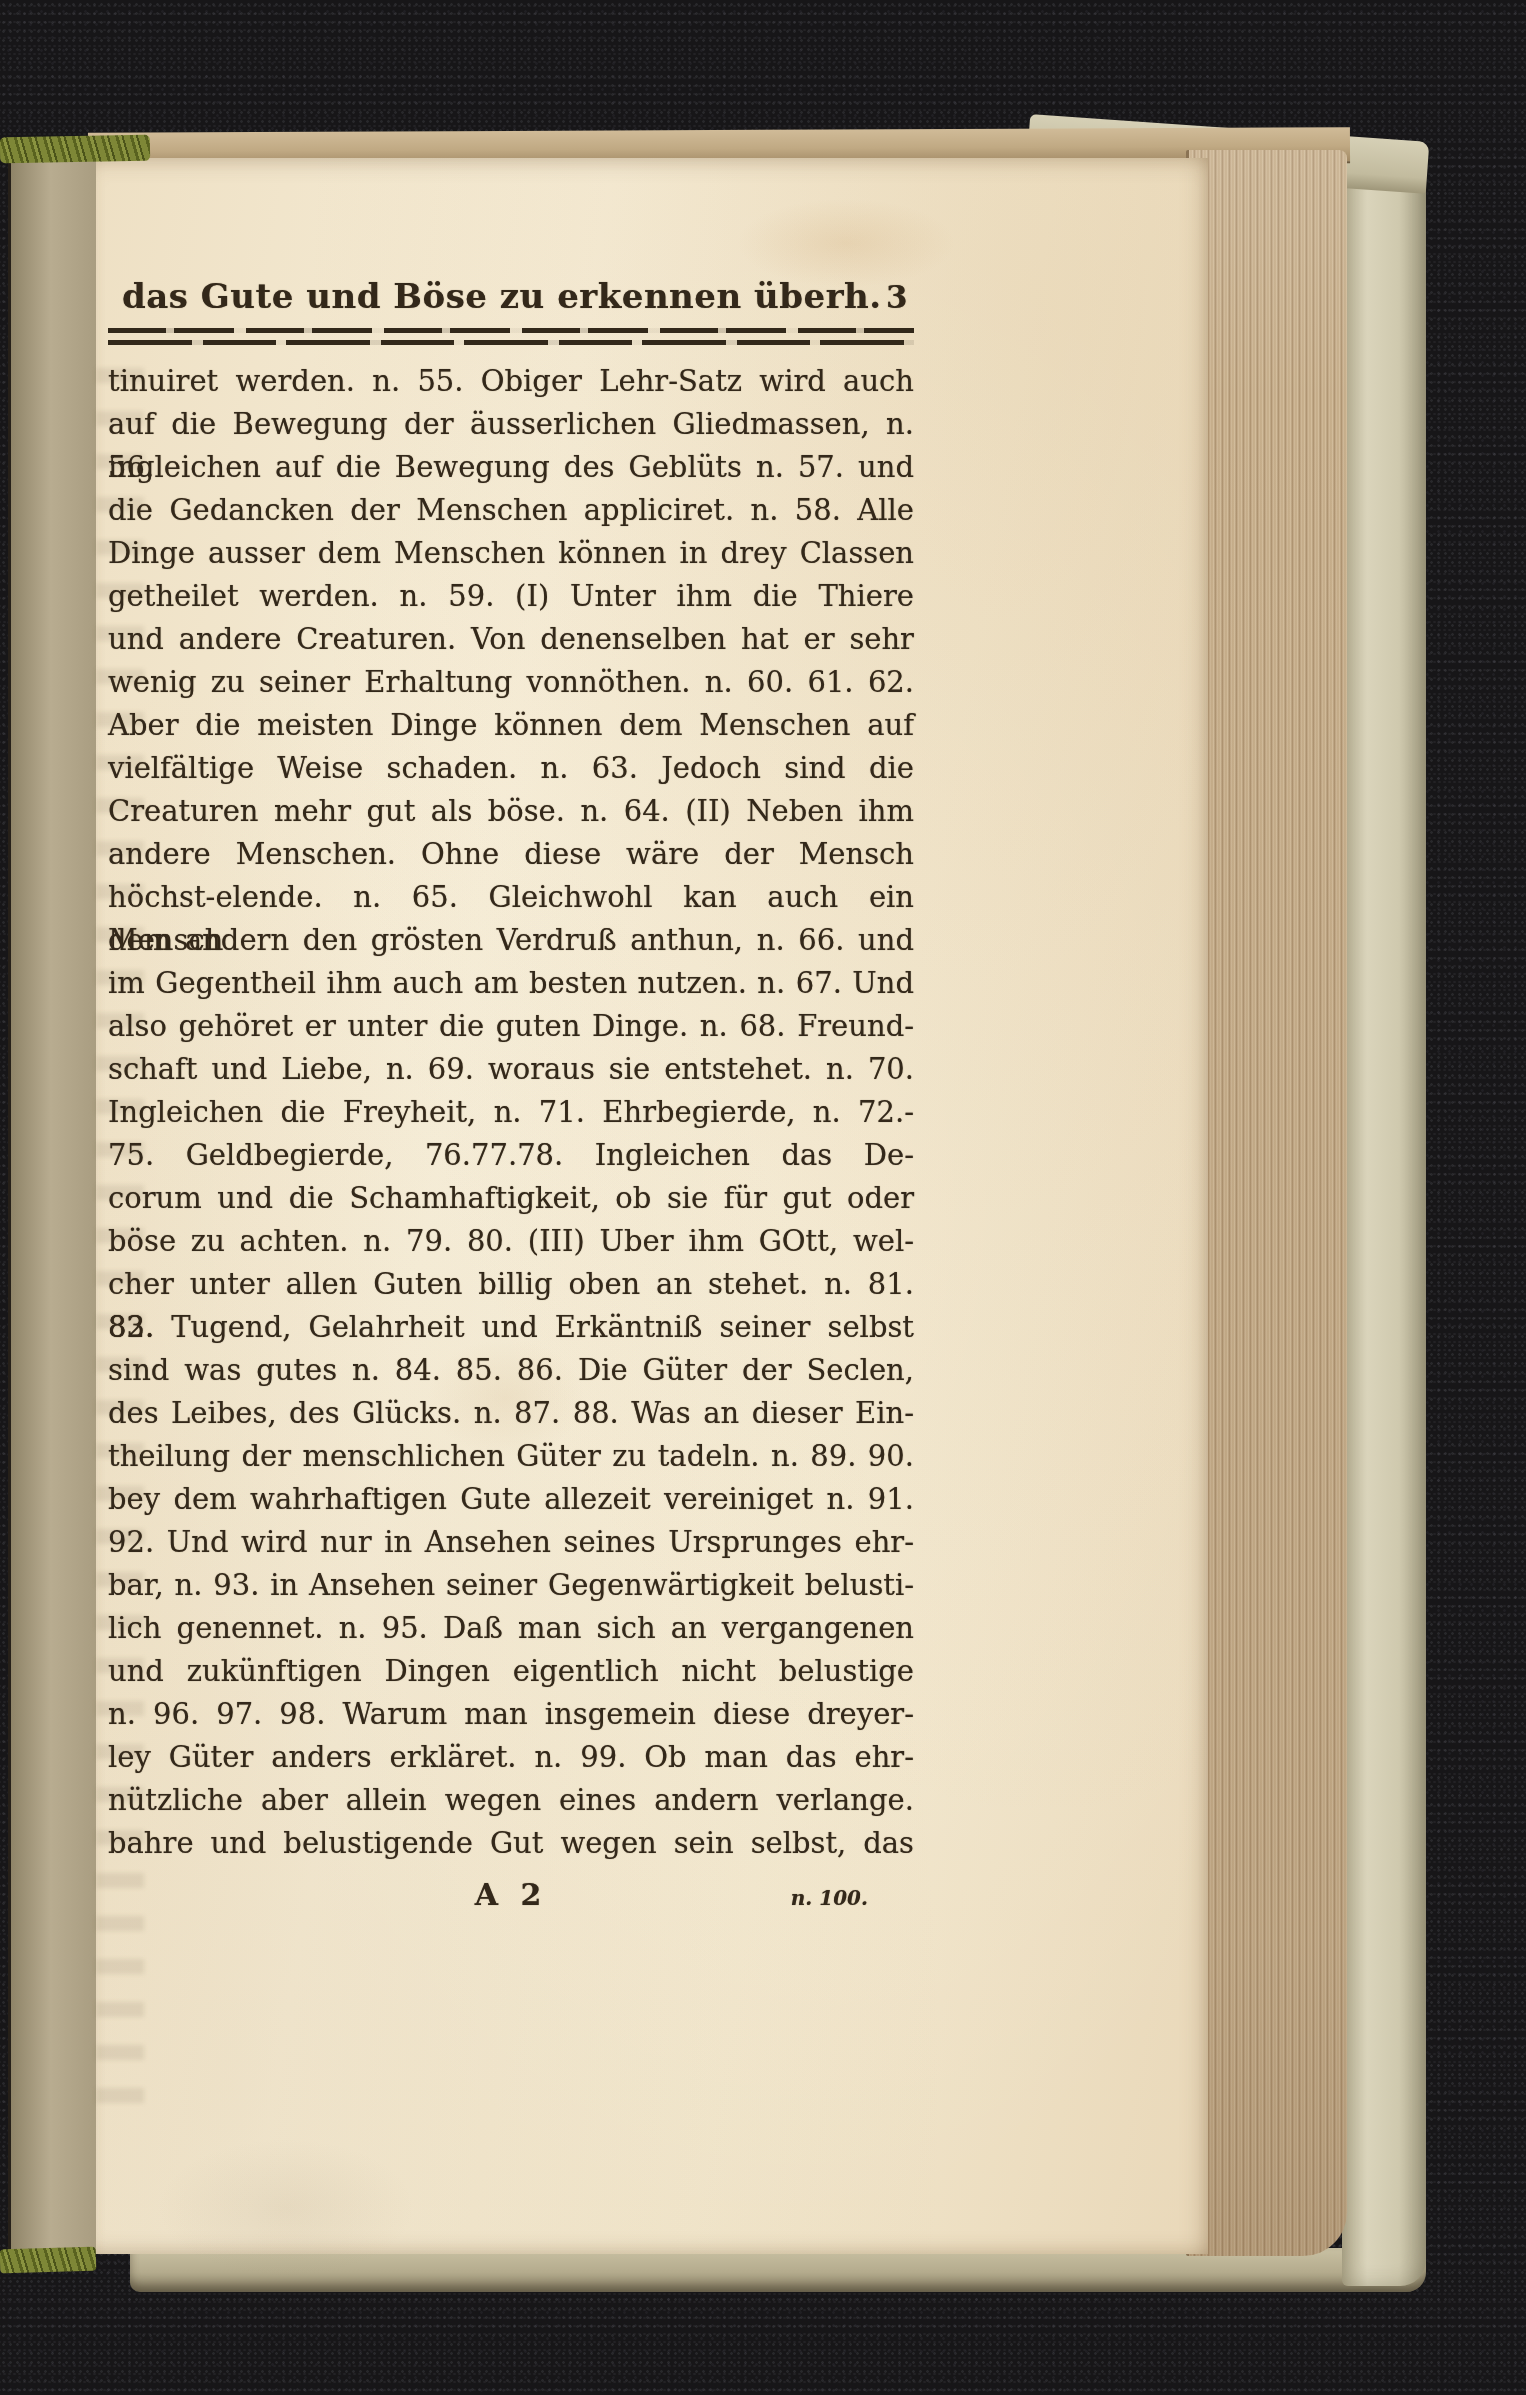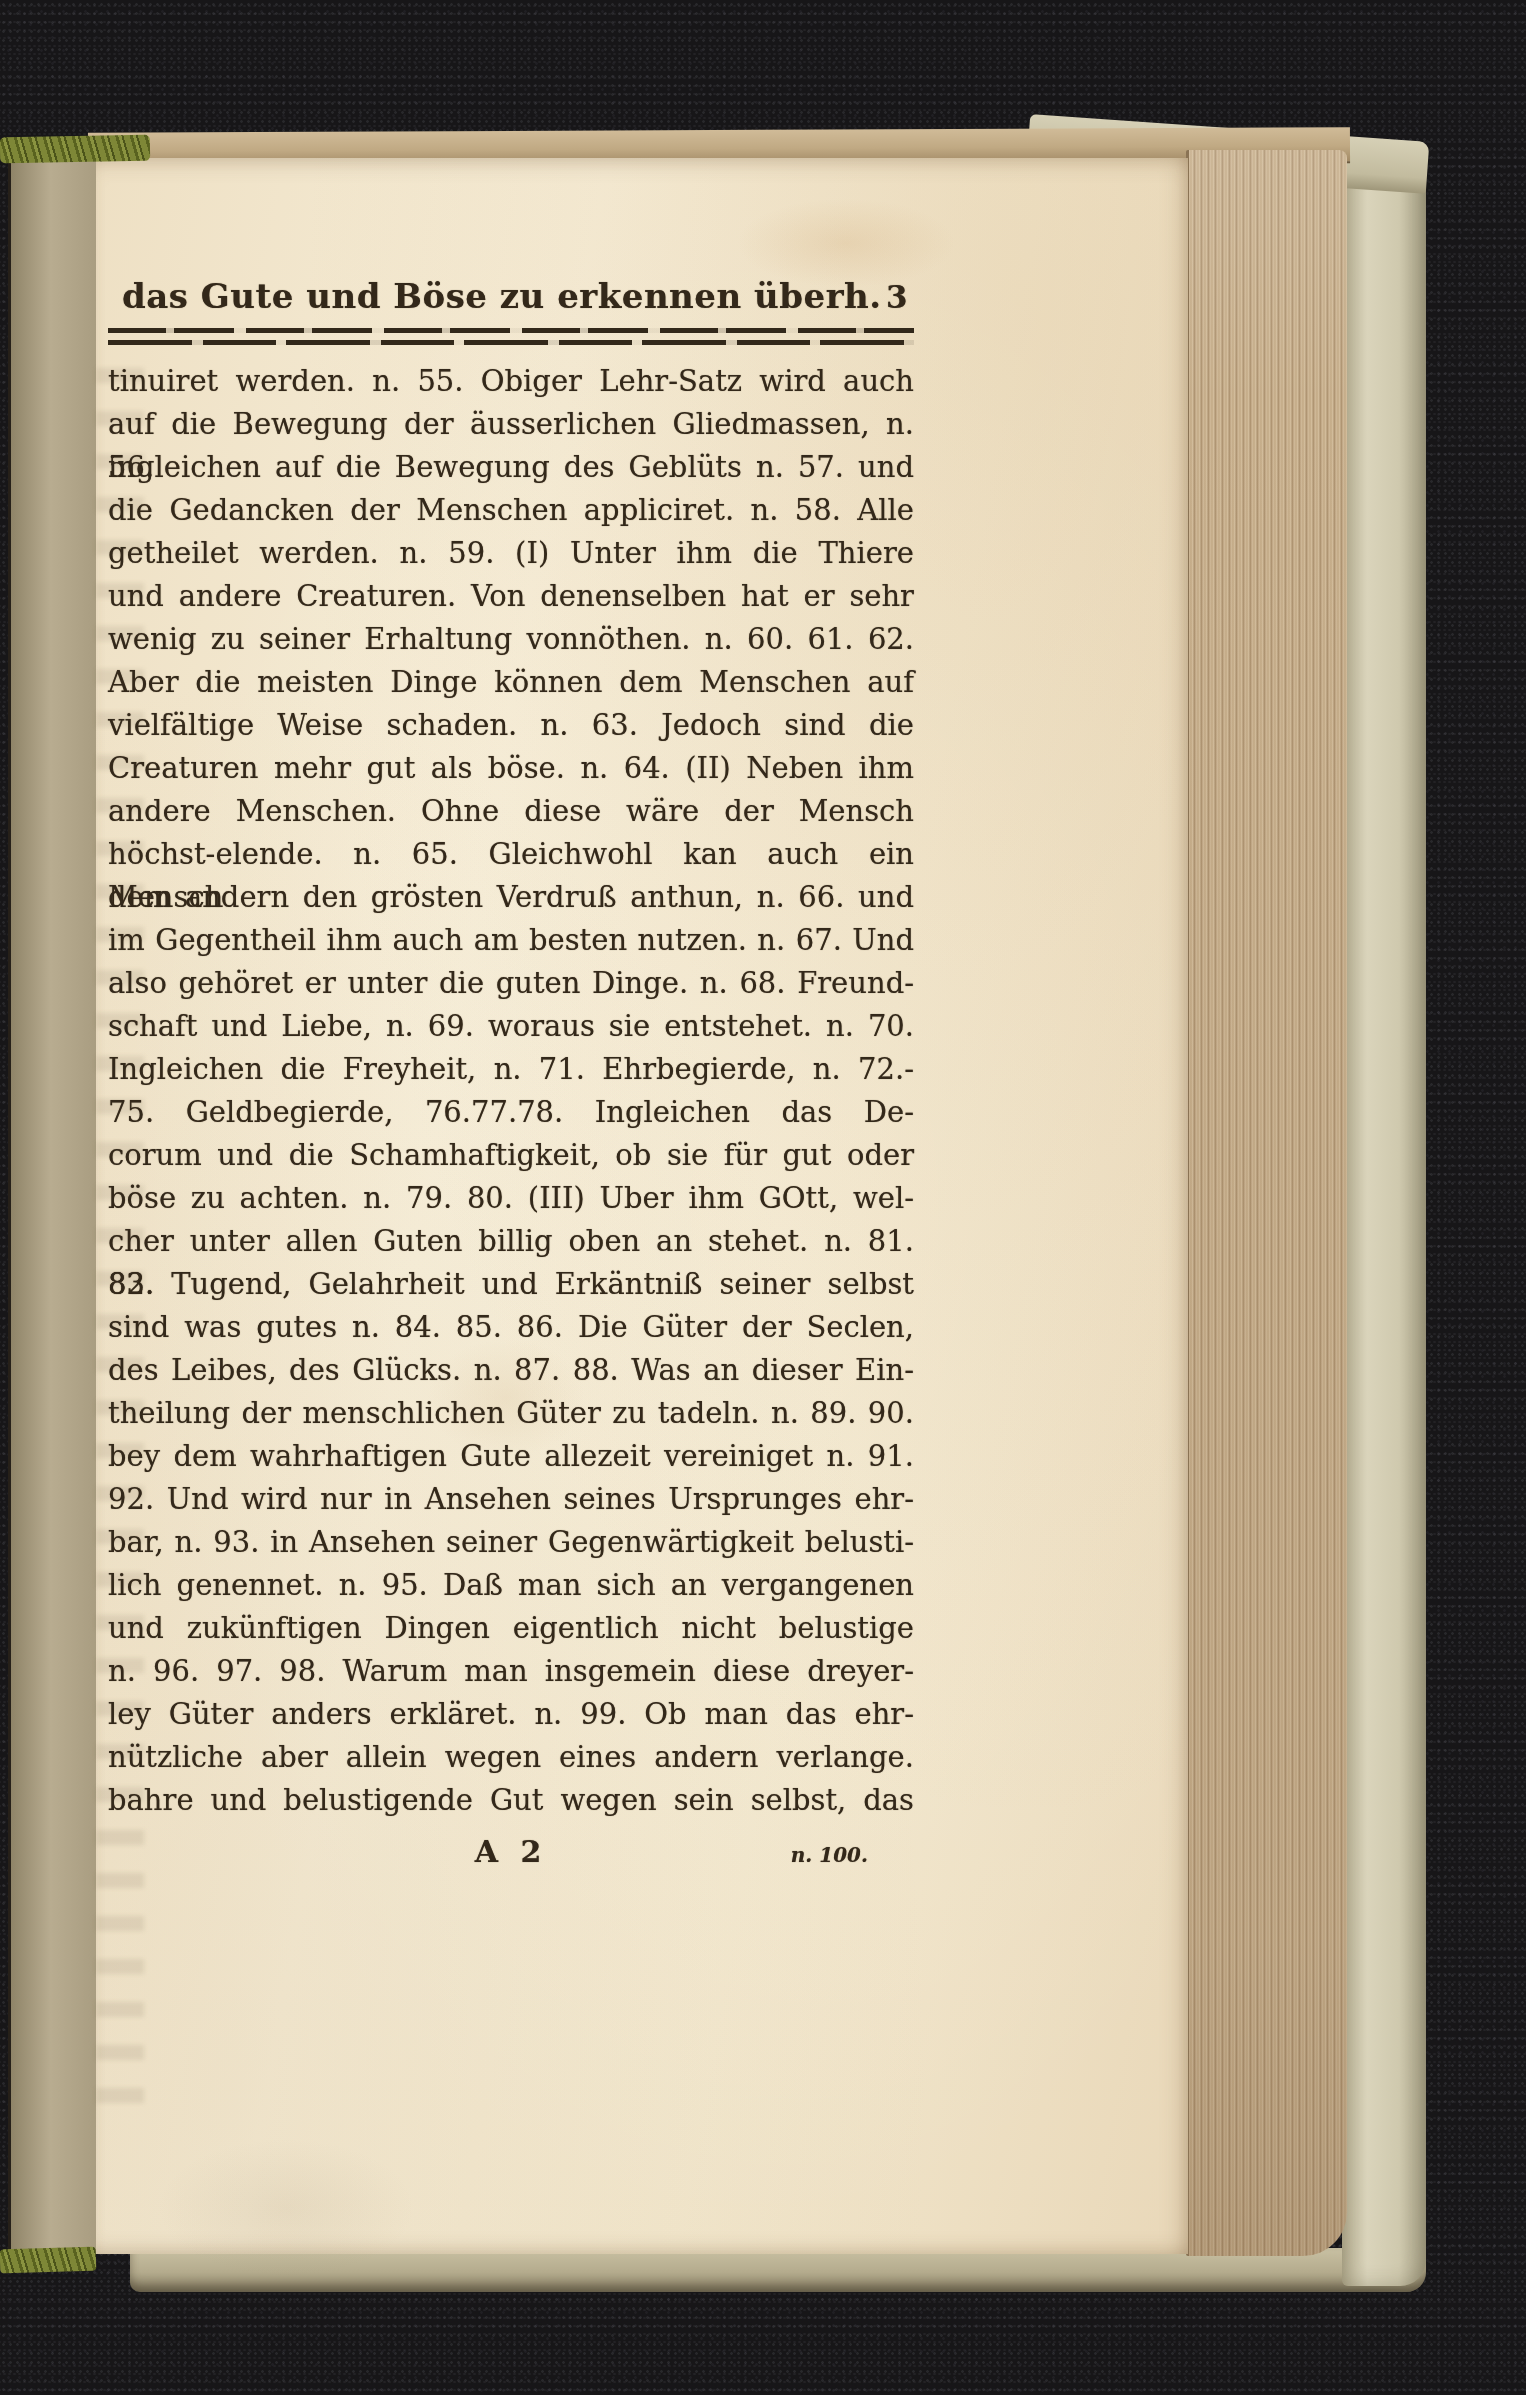--- a/index.html
+++ b/index.html
@@ -67,20 +67,21 @@
     position:absolute;left:96px;top:158px;width:1092px;height:2096px;z-index:6;
     background:
       radial-gradient(ellipse at 85% 8%, rgba(205,168,118,.20), transparent 55%),
       radial-gradient(ellipse at 12% 92%, rgba(188,158,112,.14), transparent 52%),
       radial-gradient(ellipse at 60% 50%, rgba(255,252,240,.25), transparent 70%),
       linear-gradient(100deg,#eee0c4 0%,#f6edd7 35%,#f2e7cd 65%,#e9d8b9 100%);
     box-shadow:
       inset -16px 0 24px -14px rgba(120,90,55,.40),
       inset 0 16px 22px -14px rgba(120,90,55,.30),
       inset 0 -14px 20px -12px rgba(120,90,55,.28);
+    padding-left: 20px;
   }
   .bleedthrough{
     position:absolute;left:0;top:210px;width:48px;height:1760px;
     background:repeating-linear-gradient(180deg, rgba(108,94,70,.12) 0 15px, rgba(108,94,70,0) 15px 43px);
     filter:blur(2px);
   }
   .stain{position:absolute;border-radius:50%;pointer-events:none;}
   .stain.s1{left:640px;top:40px;width:220px;height:90px;background:radial-gradient(ellipse,rgba(196,150,90,.18),transparent 70%);}
   .stain.s2{left:330px;top:1180px;width:160px;height:120px;background:radial-gradient(ellipse,rgba(190,150,95,.12),transparent 70%);}
   .stain.s3{left:60px;top:1980px;width:260px;height:140px;background:radial-gradient(ellipse,rgba(150,130,100,.10),transparent 70%);}
@@ -139,20 +140,21 @@
     <div class="rule">
       <div class="rule-line"></div>
       <div class="rule-line second"></div>
     </div>
 
     <div class="body-lines">
         <div class="line">tinuiret werden. n. 55. Obiger Lehr-Satz wird auch</div>
         <div class="line">auf die Bewegung der äusserlichen Gliedmassen, n. 56.</div>
         <div class="line">ingleichen auf die Bewegung des Geblüts n. 57. und</div>
         <div class="line">die Gedancken der Menschen appliciret. n. 58. Alle</div>
+        <div class="line">Dinge ausser dem Menschen können in drey Classen</div>
         <div class="line">getheilet werden. n. 59. (I) Unter ihm die Thiere</div>
         <div class="line">und andere Creaturen. Von denenselben hat er sehr</div>
         <div class="line">wenig zu seiner Erhaltung vonnöthen. n. 60. 61. 62.</div>
         <div class="line">Aber die meisten Dinge können dem Menschen auf</div>
         <div class="line">vielfältige Weise schaden. n. 63. Jedoch sind die</div>
         <div class="line">Creaturen mehr gut als böse. n. 64. (II) Neben ihm</div>
         <div class="line">andere Menschen. Ohne diese wäre der Mensch</div>
         <div class="line">höchst-elende. n. 65. Gleichwohl kan auch ein Mensch</div>
         <div class="line">dem andern den grösten Verdruß anthun, n. 66. und</div>
         <div class="line">im Gegentheil ihm auch am besten nutzen. n. 67. Und</div>

